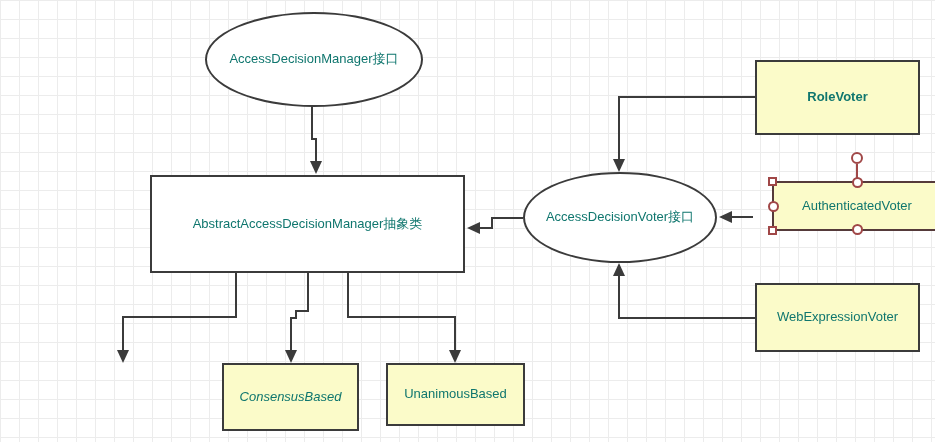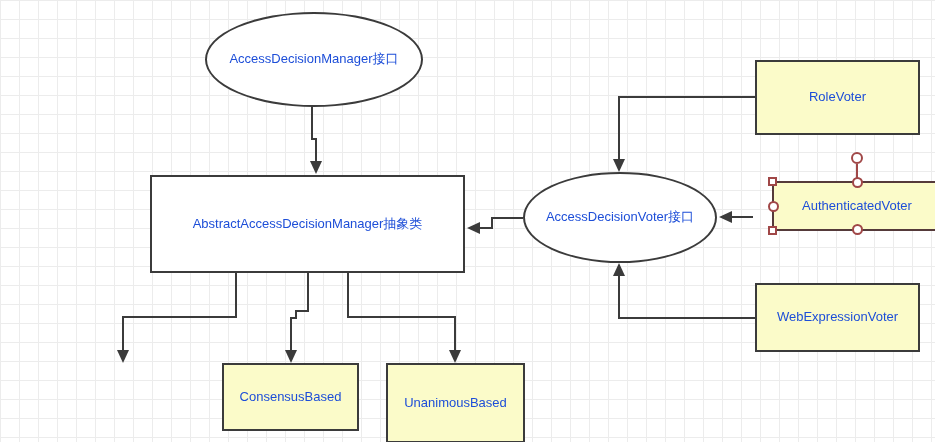--- a/index.html
+++ b/index.html
@@ -12,39 +12,39 @@
     background-image:
       linear-gradient(to right,#ececec 1px,transparent 1px),
       linear-gradient(to bottom,#ececec 1px,transparent 1px);
     background-size:19px 19px;
   }
   .node{
     position:absolute;
     box-sizing:border-box;
     display:flex;align-items:center;justify-content:center;
     text-align:center;
-    font-size:13px;color:#1d4ed8;
+    font-size:13px;color:#0f766e;
     line-height:1.25;
     z-index:2;
   }
   .shape-rect{border:2px solid #3b3b3b;background:#ffffff;}
   .shape-yellow{border:2px solid #3b3b3b;background:#fbfbc9;}
   .shape-ellipse{border:2px solid #3b3b3b;border-radius:50%;background:#ffffff;}
-  .bold{font-weight:normal;}
+  .bold{font-weight:bold;}
 
   
   .n-adm      {left:205px;top:12px; width:218px;height:95px;}
   .n-abstract {left:150px;top:175px;width:315px;height:98px;}
   .n-voter    {left:523px;top:172px;width:194px;height:91px;}
   .n-role     {left:755px;top:60px; width:165px;height:75px;}
   .n-auth     {left:772px;top:181px;width:170px;height:50px;border-color:#553a3a;}
   .n-webexp   {left:755px;top:283px;width:165px;height:69px;justify-content:center;}
   .n-affirm   {left:54px; top:363px;width:138px;height:68px;}
-  .n-consensus{left:222px;top:363px;width:137px;height:68px;}
-  .n-unanimous{left:386px;top:363px;width:139px;height:80px;}
+  .n-consensus{left:222px;top:363px;width:137px;height:68px;font-style:italic;}
+  .n-unanimous{left:386px;top:363px;width:139px;height:63px;}
 
   
   svg.wires{position:absolute;left:0;top:0;z-index:3;pointer-events:none;}
   svg.wires polyline{fill:none;stroke:#3b3b3b;stroke-width:2;}
   svg.wires polygon{fill:#3b3b3b;stroke:none;}
 
   
   .handle{position:absolute;box-sizing:border-box;background:#ffffff;border:2px solid #a04747;z-index:4;}
   .h-sq{width:9px;height:9px;}
   .h-ci{width:11px;height:11px;border-radius:50%;}

